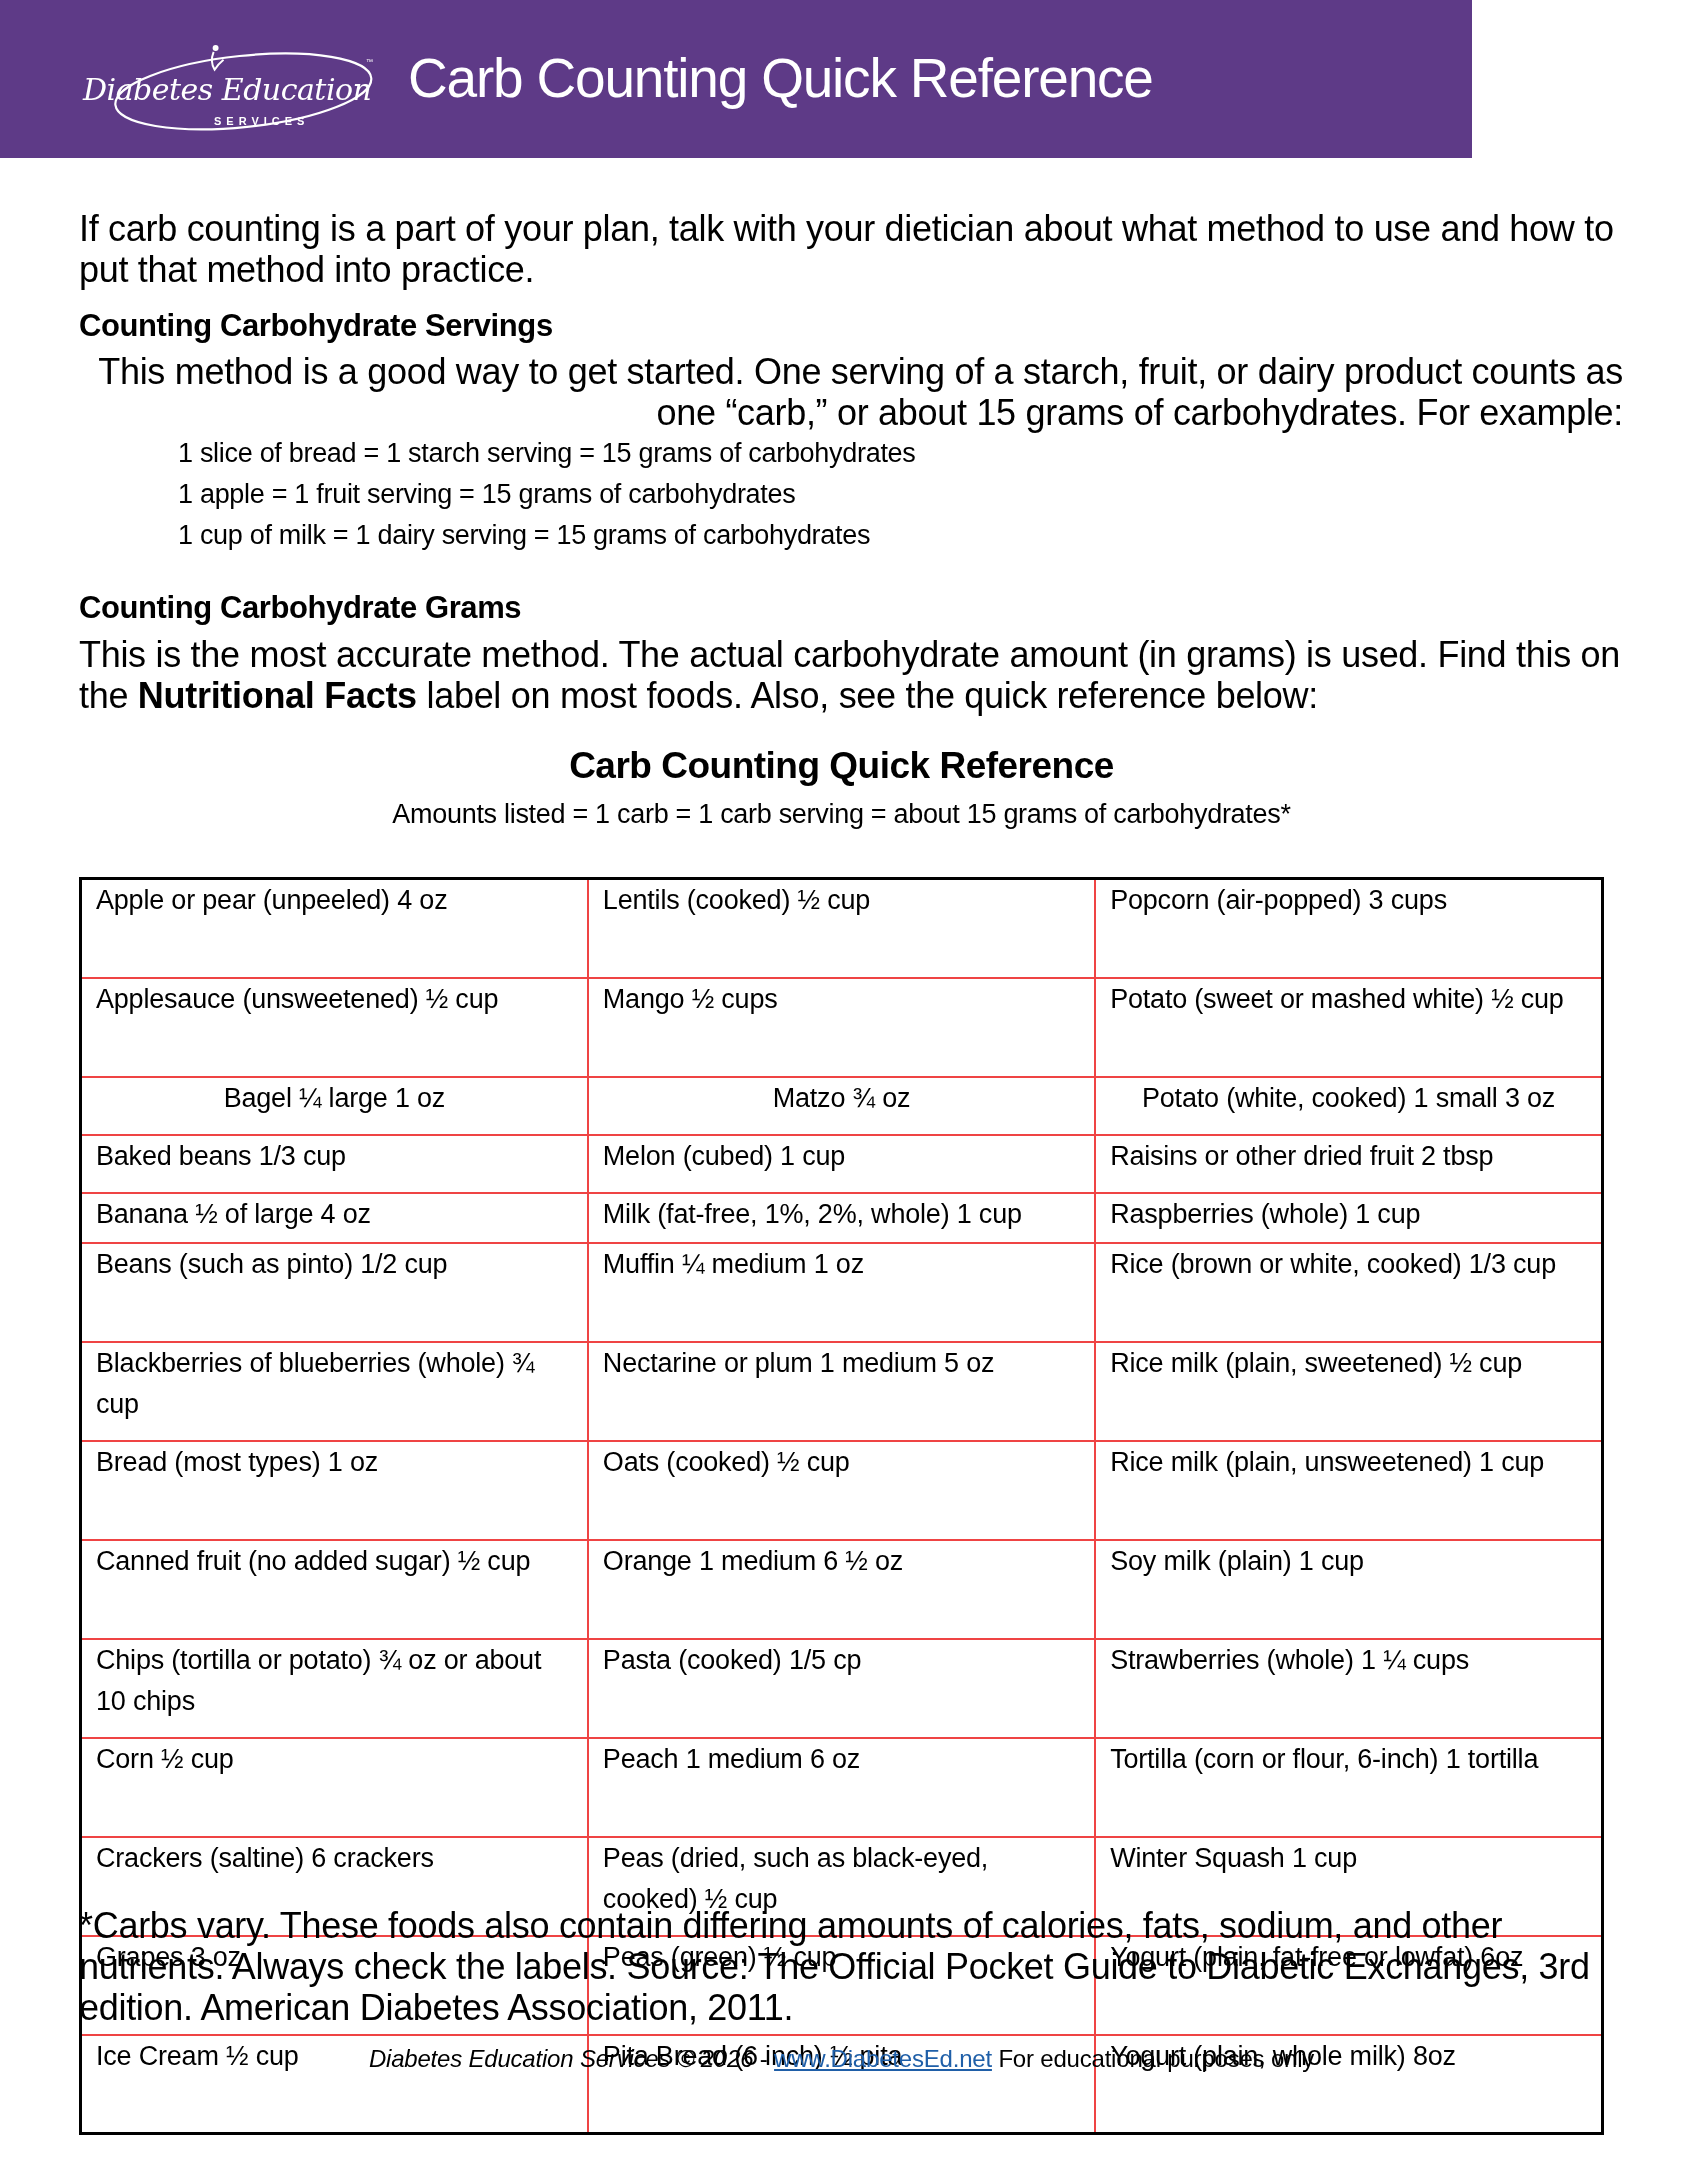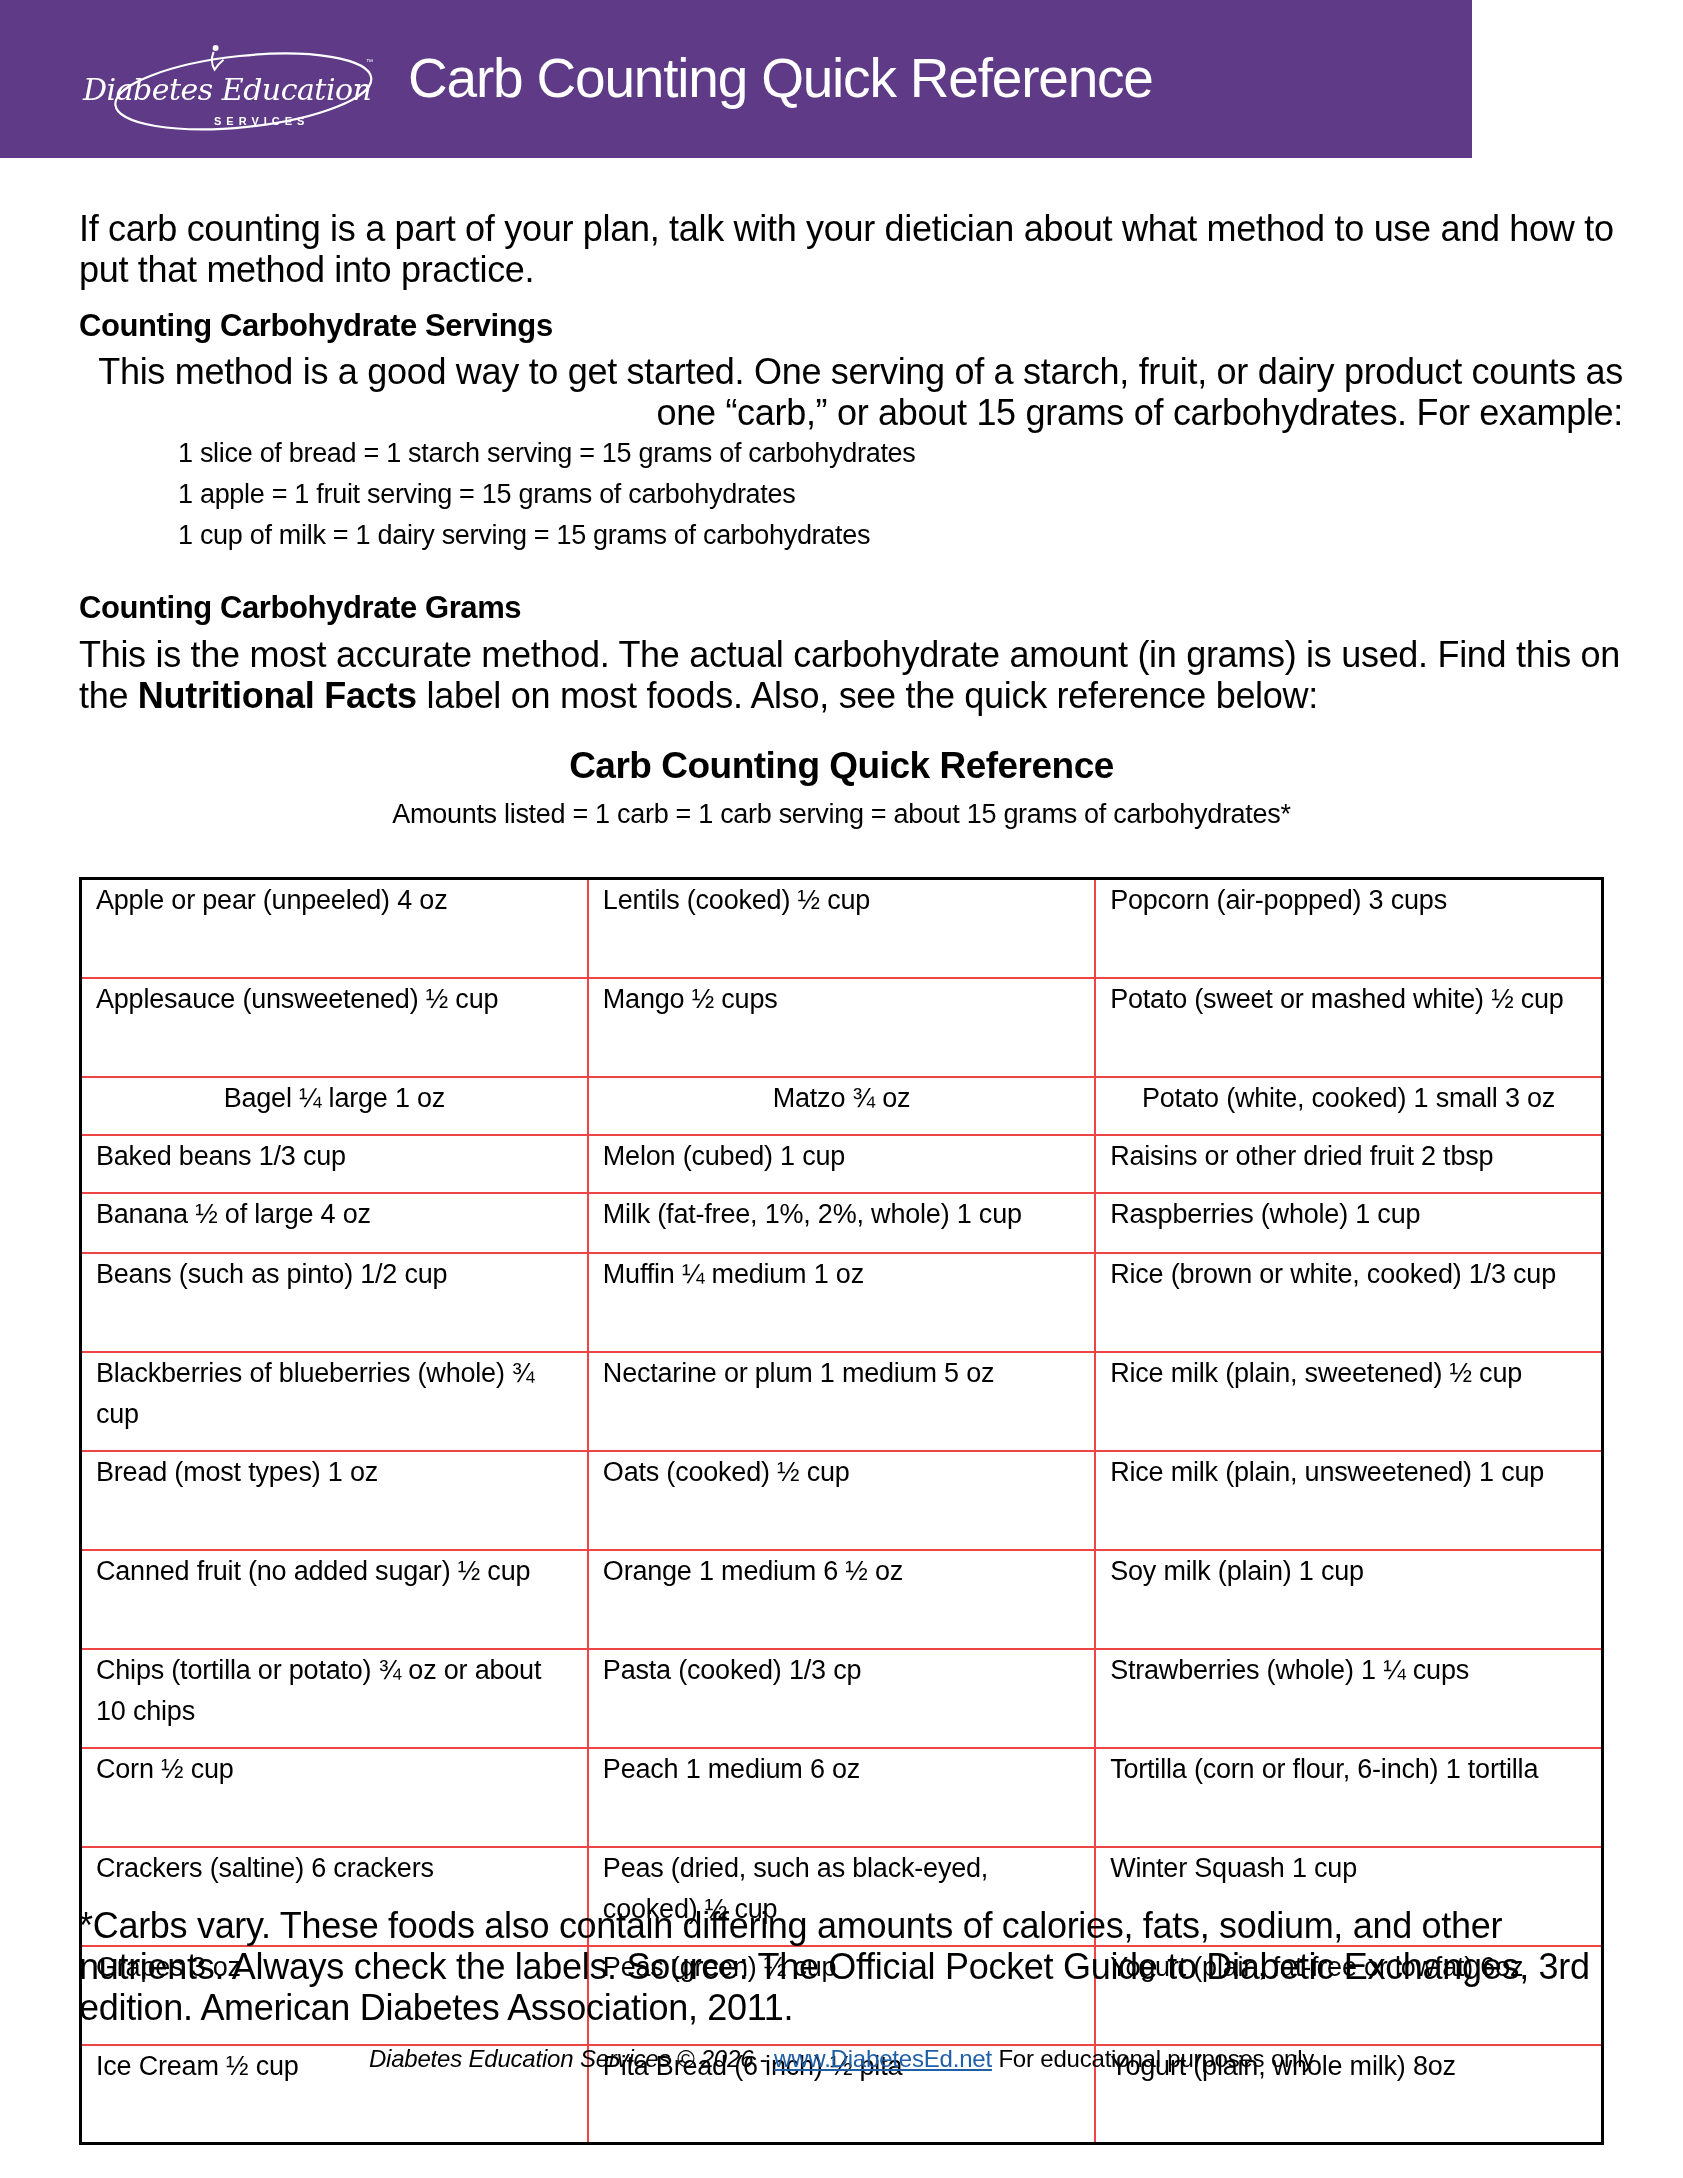--- a/index.html
+++ b/index.html
@@ -122,21 +122,21 @@
       <tr style="height: 58px; text-align: center;">
         <td>Bagel ¼ large 1 oz</td>
         <td>Matzo ¾ oz</td>
         <td>Potato (white, cooked) 1 small 3 oz</td>
       </tr>
       <tr style="height: 58px;">
         <td>Baked beans 1/3 cup</td>
         <td>Melon (cubed) 1 cup</td>
         <td>Raisins or other dried fruit 2 tbsp</td>
       </tr>
-      <tr style="height: 60px;">
+      <tr style="height: 50px;">
         <td>Banana ½ of large 4 oz</td>
         <td>Milk (fat-free, 1%, 2%, whole) 1 cup</td>
         <td>Raspberries (whole) 1 cup</td>
       </tr>
       <tr style="height: 99px;">
         <td>Beans (such as pinto) 1/2 cup</td>
         <td>Muffin ¼ medium 1 oz</td>
         <td>Rice (brown or white, cooked) 1/3 cup</td>
       </tr>
       <tr style="height: 99px;">
@@ -149,21 +149,21 @@
         <td>Oats (cooked) ½ cup</td>
         <td>Rice milk (plain, unsweetened) 1 cup</td>
       </tr>
       <tr style="height: 99px;">
         <td>Canned fruit (no added sugar) ½ cup</td>
         <td>Orange 1 medium 6 ½ oz</td>
         <td>Soy milk (plain) 1 cup</td>
       </tr>
       <tr style="height: 99px;">
         <td>Chips (tortilla or potato) ¾ oz or about 10 chips</td>
-        <td>Pasta (cooked) 1/3 cp</td>
+        <td>Pasta (cooked) 1/5 cp</td>
         <td>Strawberries (whole) 1 ¼ cups</td>
       </tr>
       <tr style="height: 99px;">
         <td>Corn ½ cup</td>
         <td>Peach 1 medium 6 oz</td>
         <td>Tortilla (corn or flour, 6-inch) 1 tortilla</td>
       </tr>
       <tr style="height: 99px;">
         <td>Crackers (saltine) 6 crackers</td>
         <td>Peas (dried, such as black-eyed, cooked) ½ cup</td>

